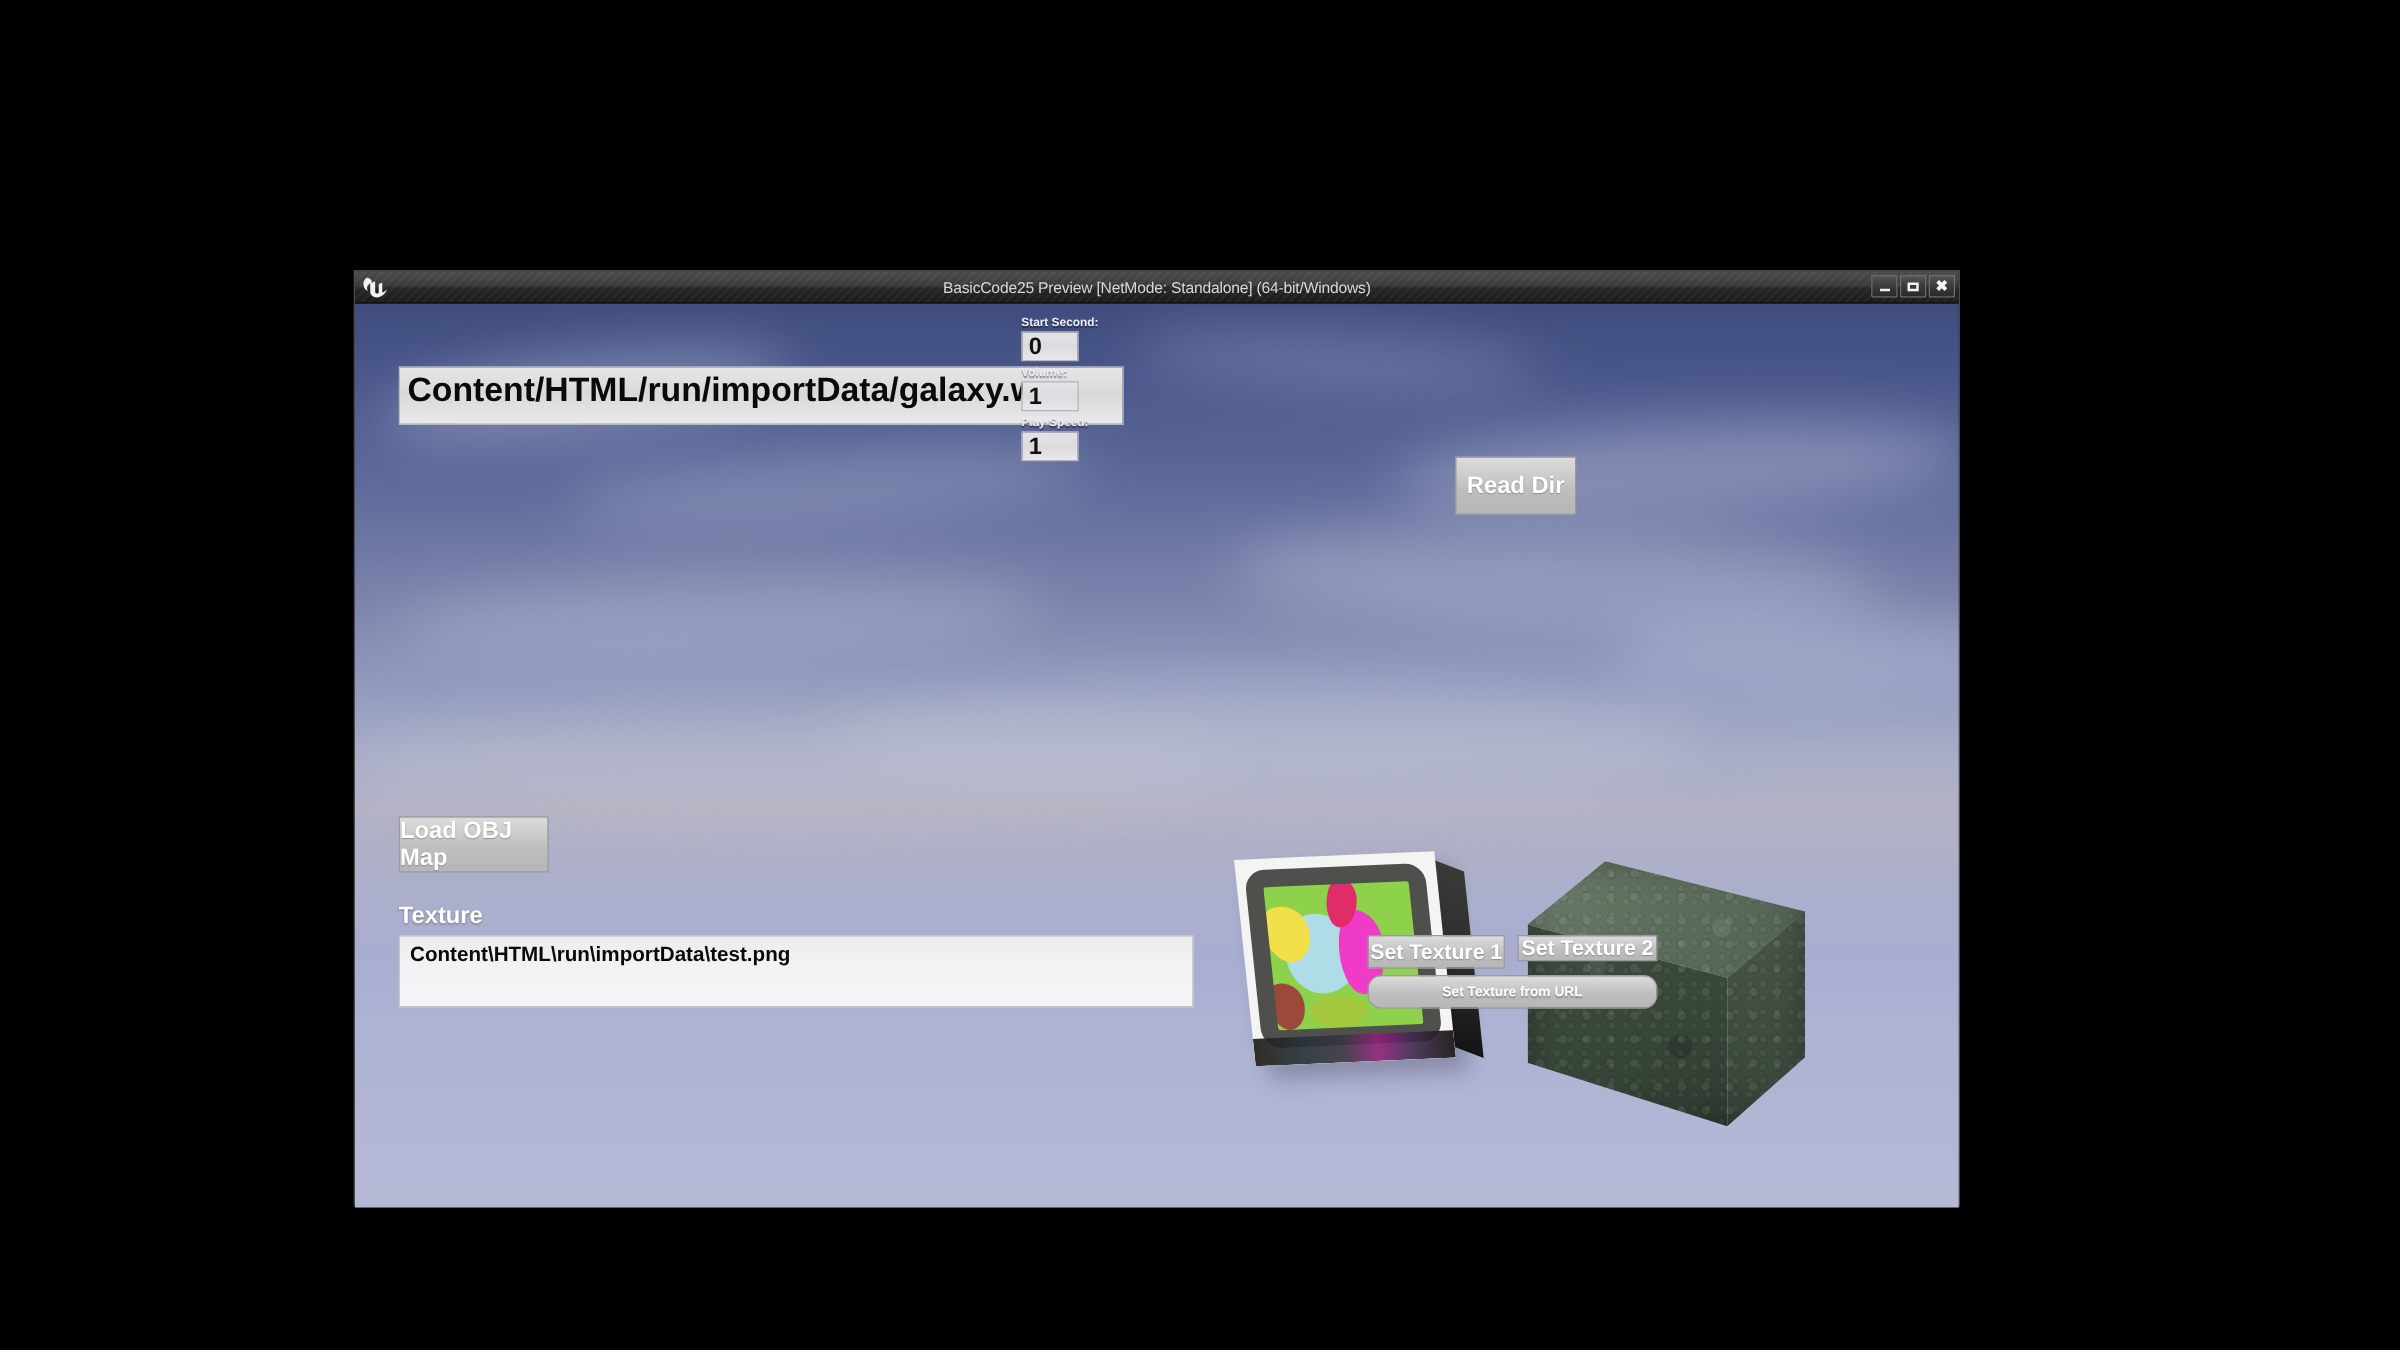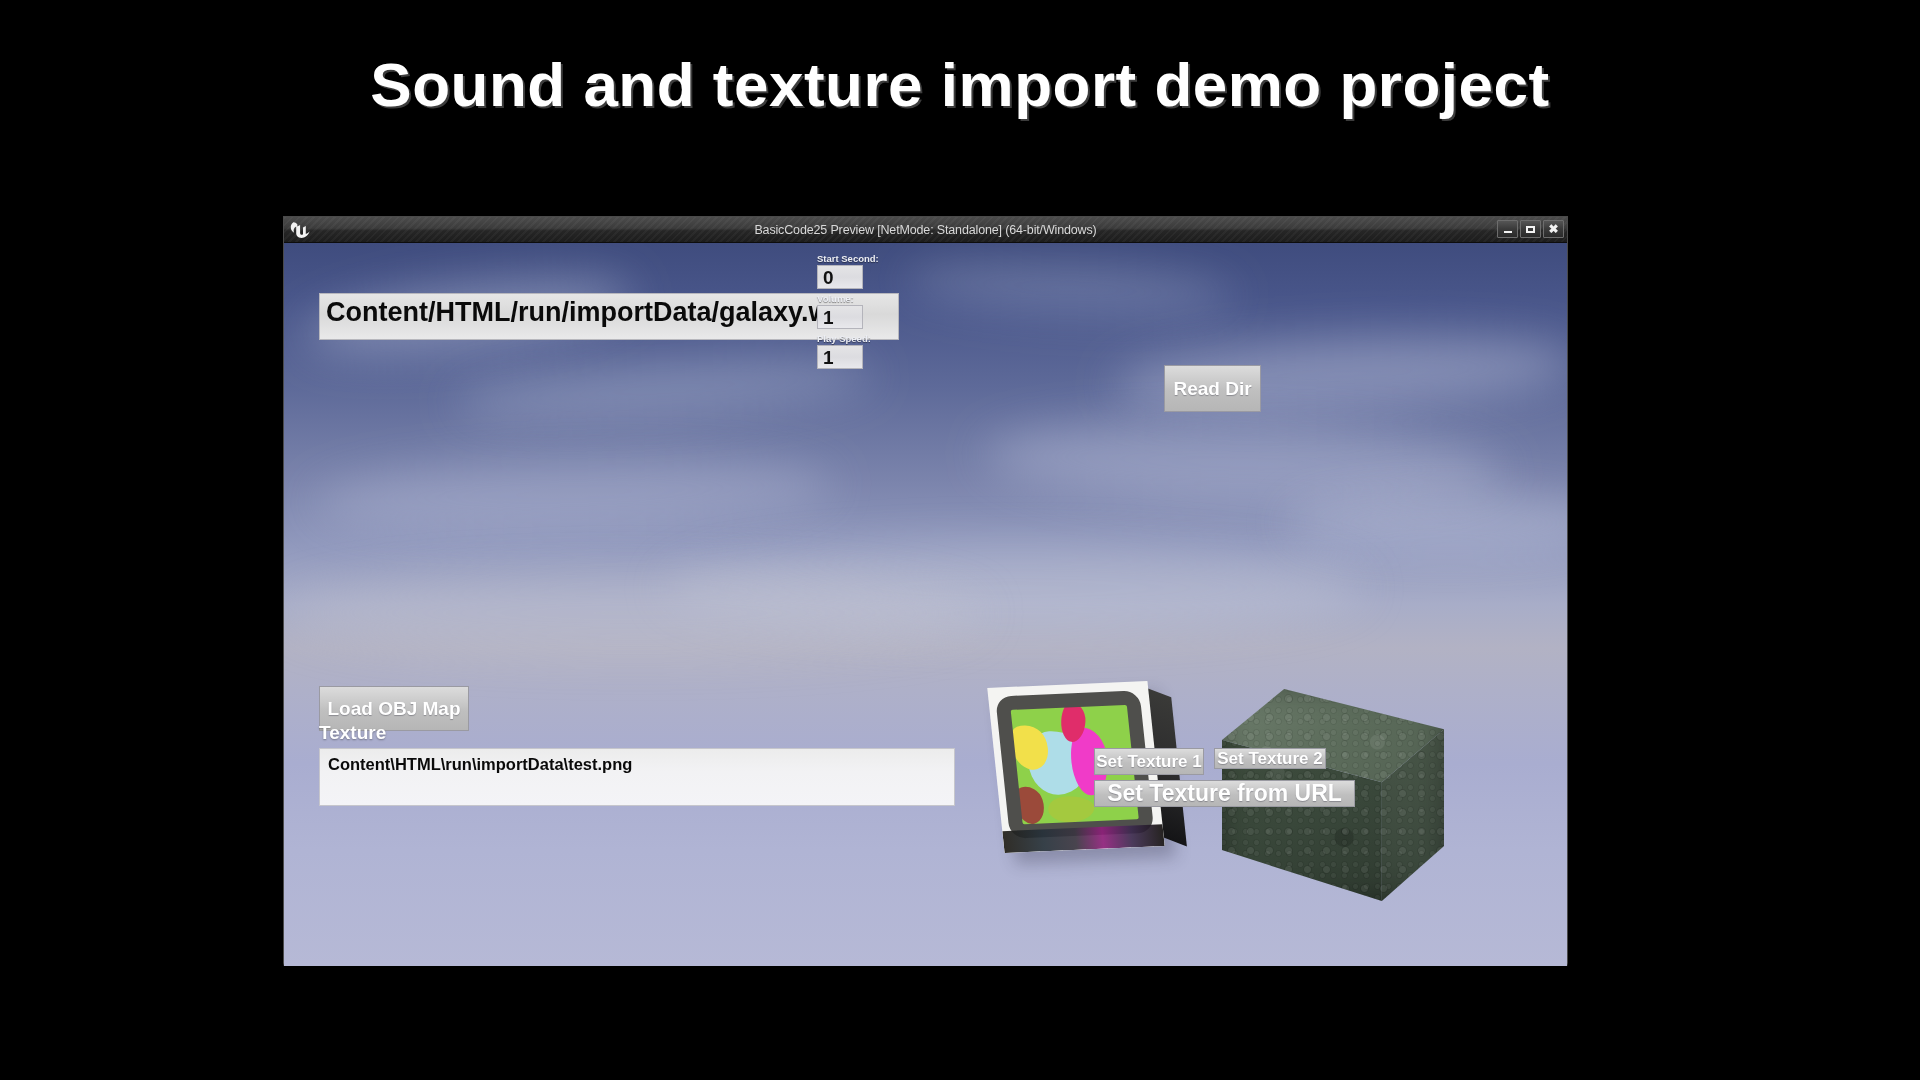--- a/index.html
+++ b/index.html
@@ -390,22 +390,22 @@
     top: 122px;
     width: 97px;
     height: 47px;
     font-size: 19px;
   }
 
   
   #load-obj-btn {
     position: absolute;
     left: 35px;
-    top: 443px;
-    width: 150px;
+    top: 410px;
+    width: 120px;
     height: 45px;
     font-size: 19px;
   }
 
   
   #texture-heading {
     position: absolute;
     left: 35px;
     top: 479px;
     color: #ffffff;
@@ -439,31 +439,31 @@
     left: 930px;
     top: 505px;
     width: 112px;
     height: 21px;
     font-size: 17px;
   }
   #set-tex-url-btn {
     position: absolute;
     left: 810px;
     top: 537px;
-    width: 261px;
+    width: 232px;
     height: 27px;
-    font-size: 23px;
+    font-size: 11px;
+    border-radius: 11px;
   }
 </style>
 </head>
 <body>
 
 <div id="root">
 
-  <div id="page-heading">Sound and texture import demo project</div>
 
   <div id="app-window">
 
     <div id="title-bar">
       <div id="unreal-logo">
         <svg width="20" height="18" viewBox="0 0 20 18" aria-hidden="true">
           <path d="M3.4 1.2 C1.2 2.6 0.4 5.2 0.9 7.6 C1.3 9.6 2.6 11.1 4.2 11.8 C3.6 10.6 3.5 9.2 3.9 8.0 C4.3 6.8 5.2 5.9 6.2 5.5 L6.2 12.4 C6.2 14.6 7.8 16.4 10.0 16.8 C12.6 17.3 15.6 16.1 17.6 13.9 C18.6 12.8 19.3 11.5 19.6 10.2 C18.6 11.6 17.2 12.6 15.8 12.9 L15.8 5.0 L13.0 6.4 L13.0 13.3 C12.4 13.8 11.6 14.0 11.0 13.7 C10.4 13.4 10.1 12.7 10.1 11.9 L10.1 4.0 L7.3 5.4 L7.3 3.3 C6.2 2.0 4.8 1.1 3.4 1.2 Z" fill="#f2f2f2"></path>
         </svg>
       </div>
       <div id="title-text">BasicCode25 Preview [NetMode: Standalone] (64-bit/Windows)</div>

